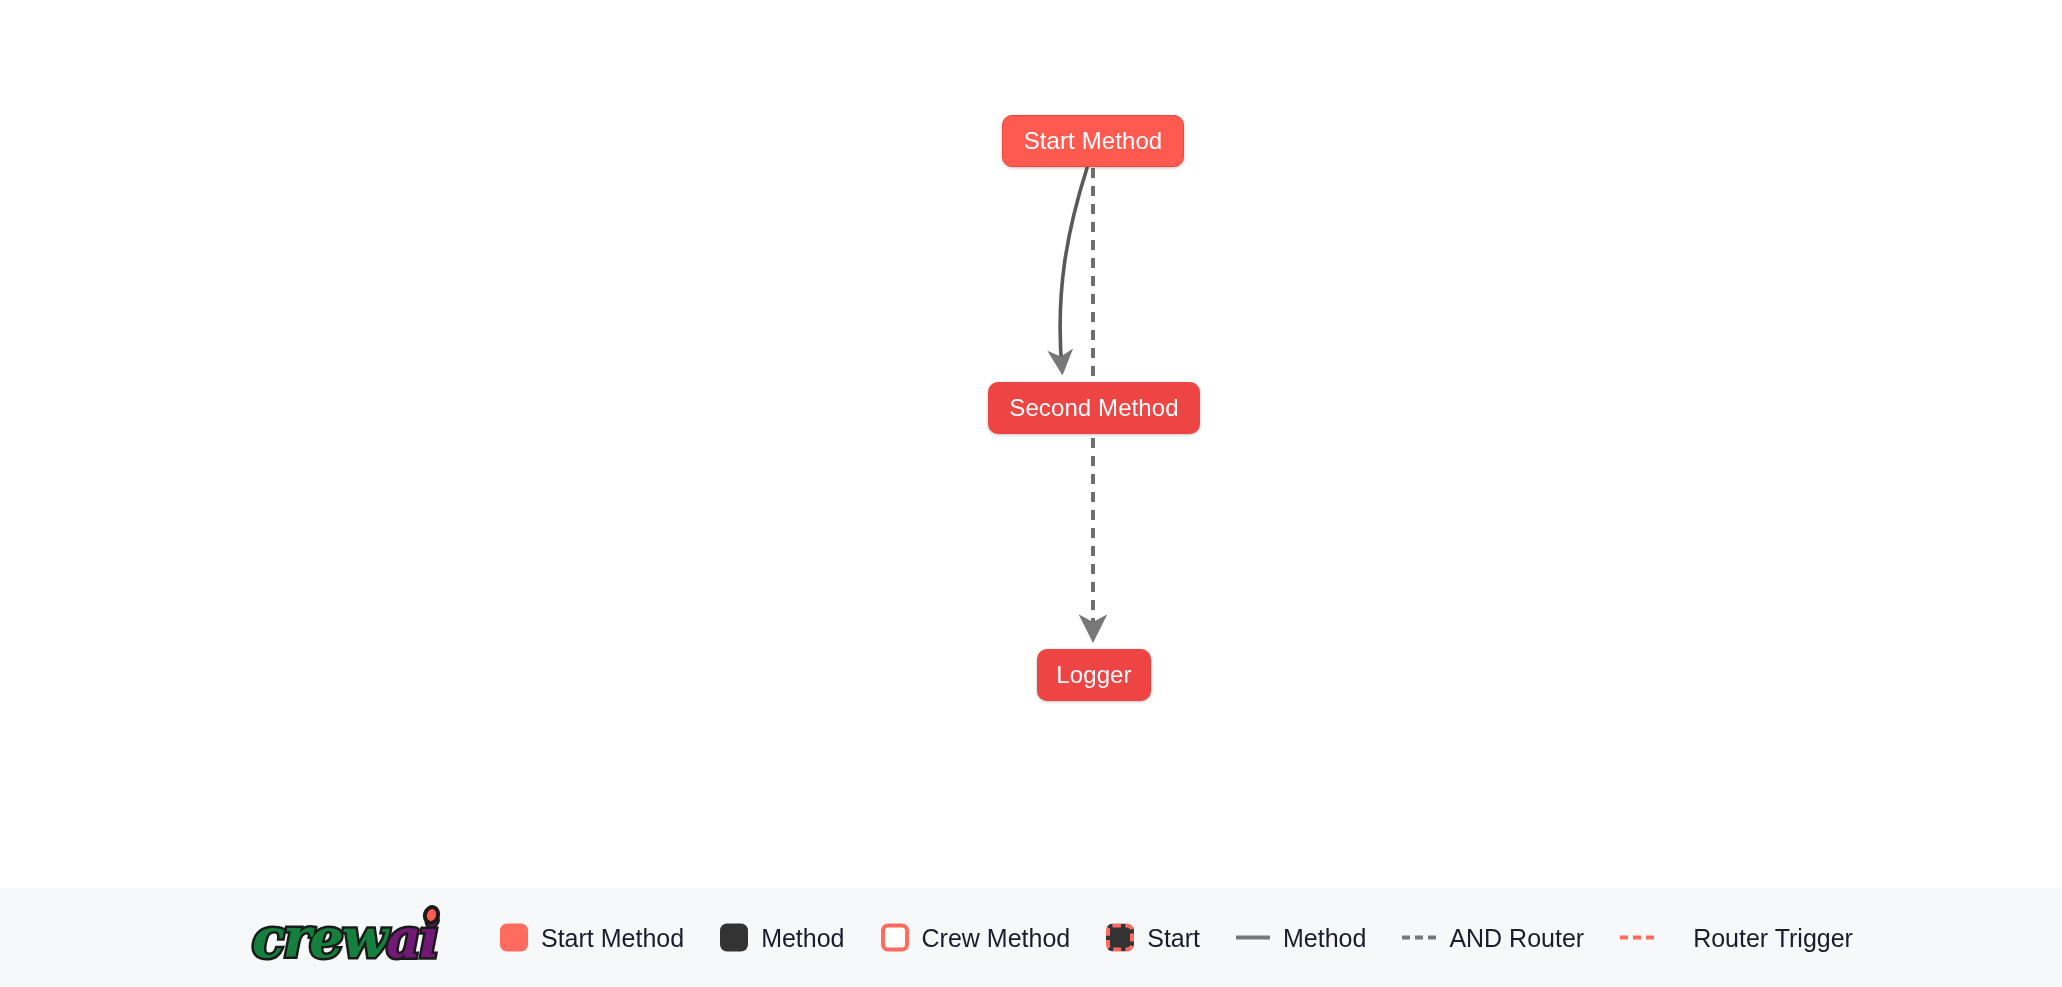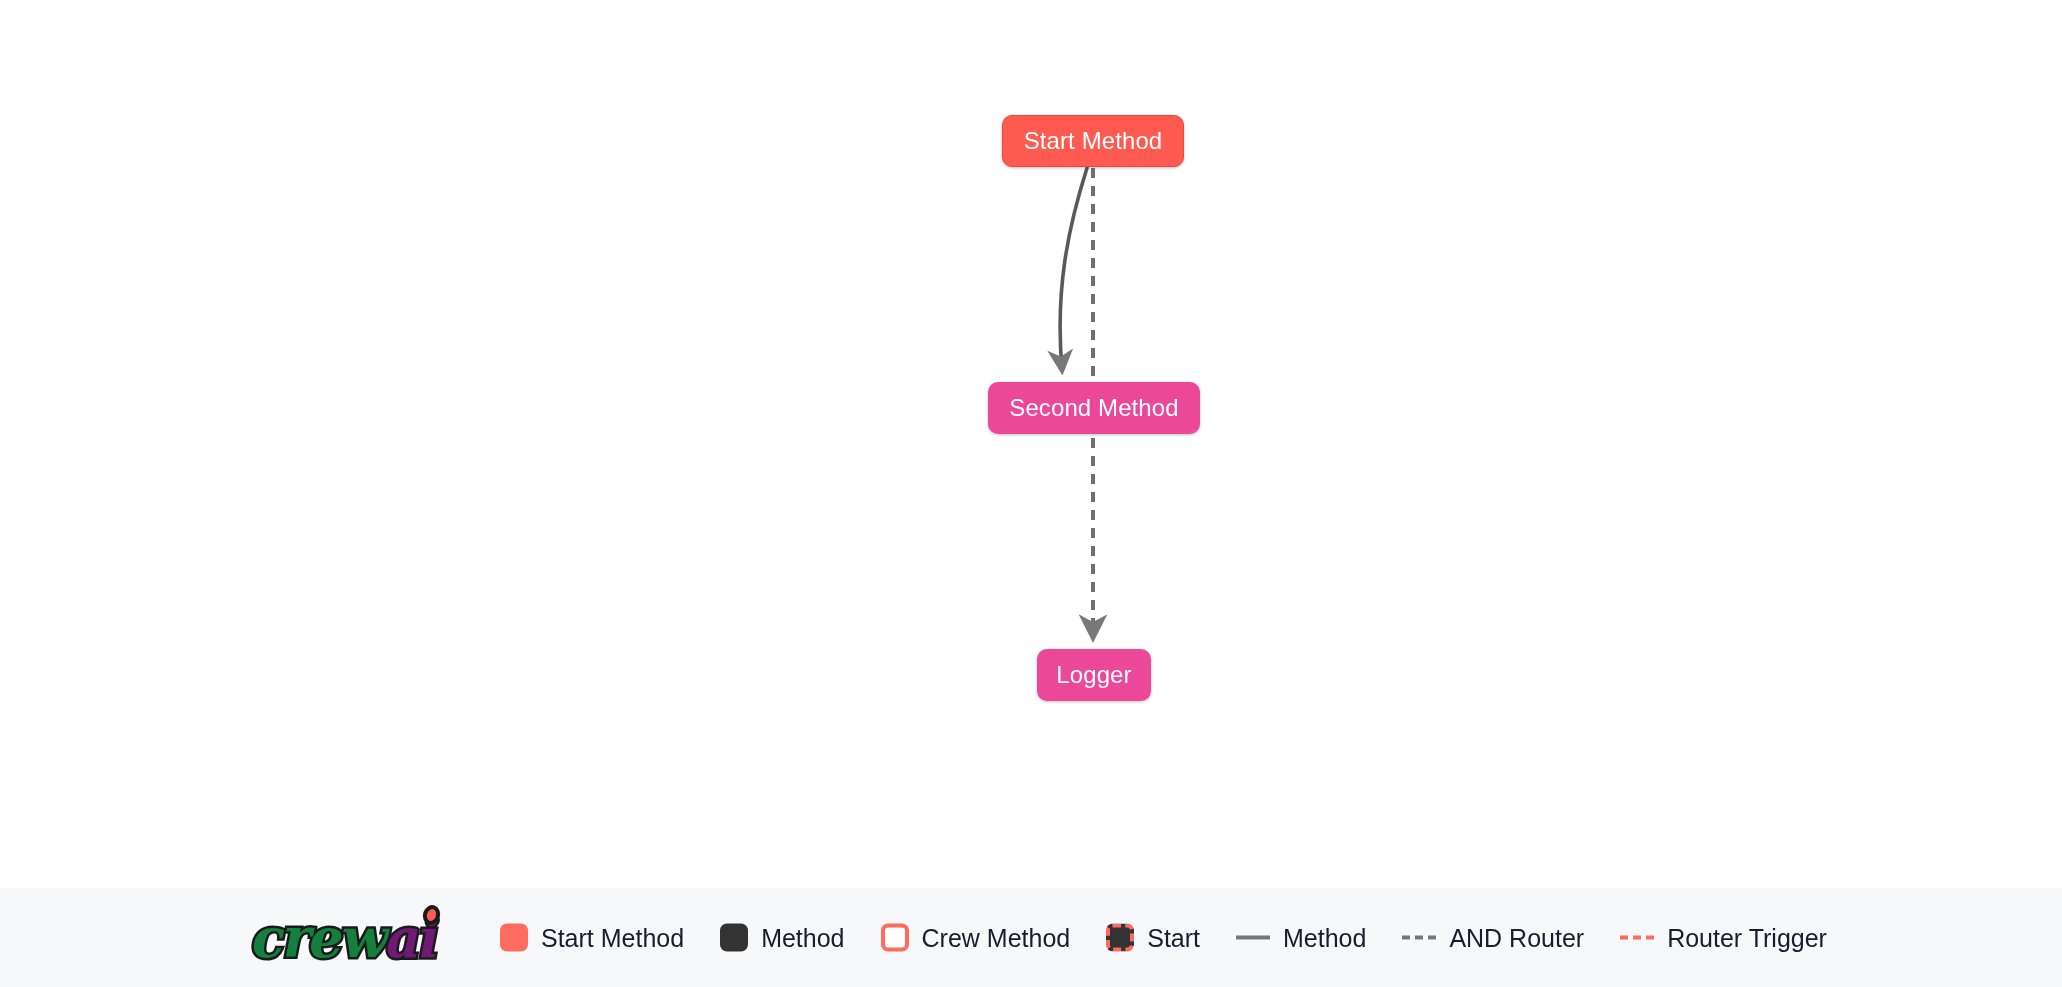--- a/index.html
+++ b/index.html
@@ -44,21 +44,21 @@
     color: #ffffff;
     white-space: nowrap;
     letter-spacing: .1px;
     box-shadow: 0 1px 3px rgba(0,0,0,.25);
   }
   .node-start {
     background: #FF5A50;
     border: 1px solid #f0473c;
   }
   .node-method {
-    background: #ec4899;
+    background: #ef4444;
   }
 
   
   #legend-bar {
     position: absolute;
     left: 0;
     top: 888px;
     width: 2062px;
     height: 99px;
     background: #F7F8FA;
@@ -111,21 +111,21 @@
     top: 50%;
     transform: translateY(-50%);
     display: flex;
     align-items: center;
   }
   .legend-item {
     display: flex;
     align-items: center;
     margin-right: 36px;
   }
-  .legend-item:last-child { margin-right: 0; }
+  .legend-item:last-child { margin-right: 0; gap: 26px; }
   .legend-label {
     font-size: 25px;
     color: #1b1b2b;
     white-space: nowrap;
   }
 
   .swatch {
     width: 28px;
     height: 28px;
     border-radius: 7px;

